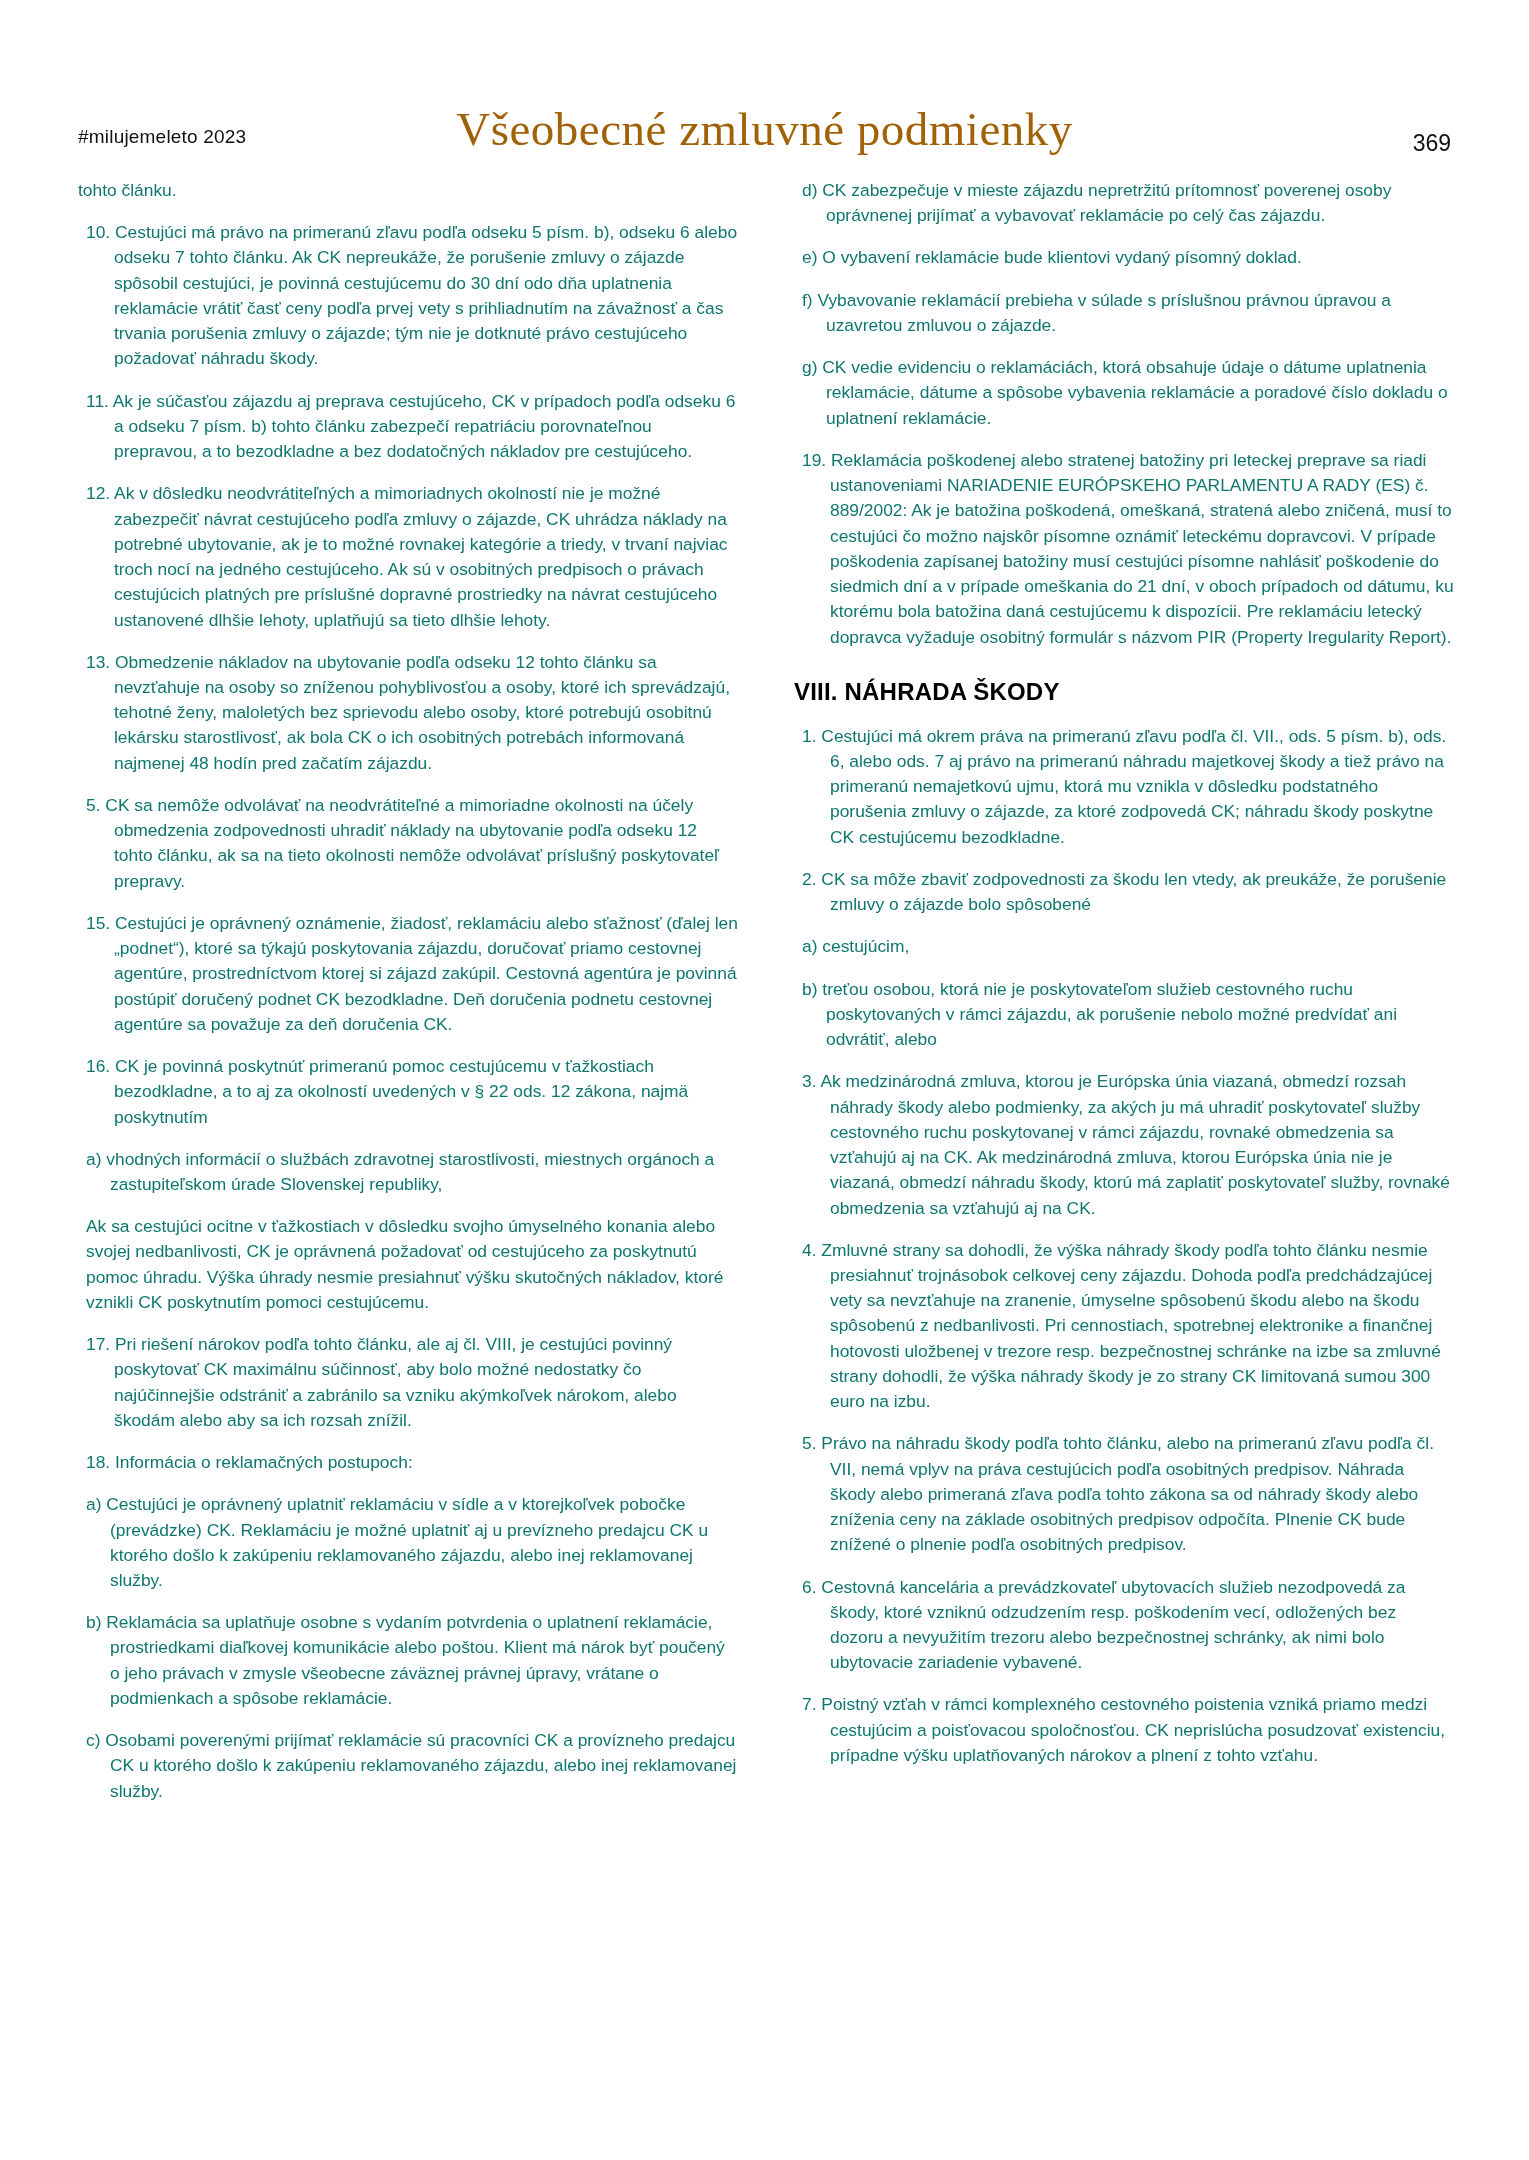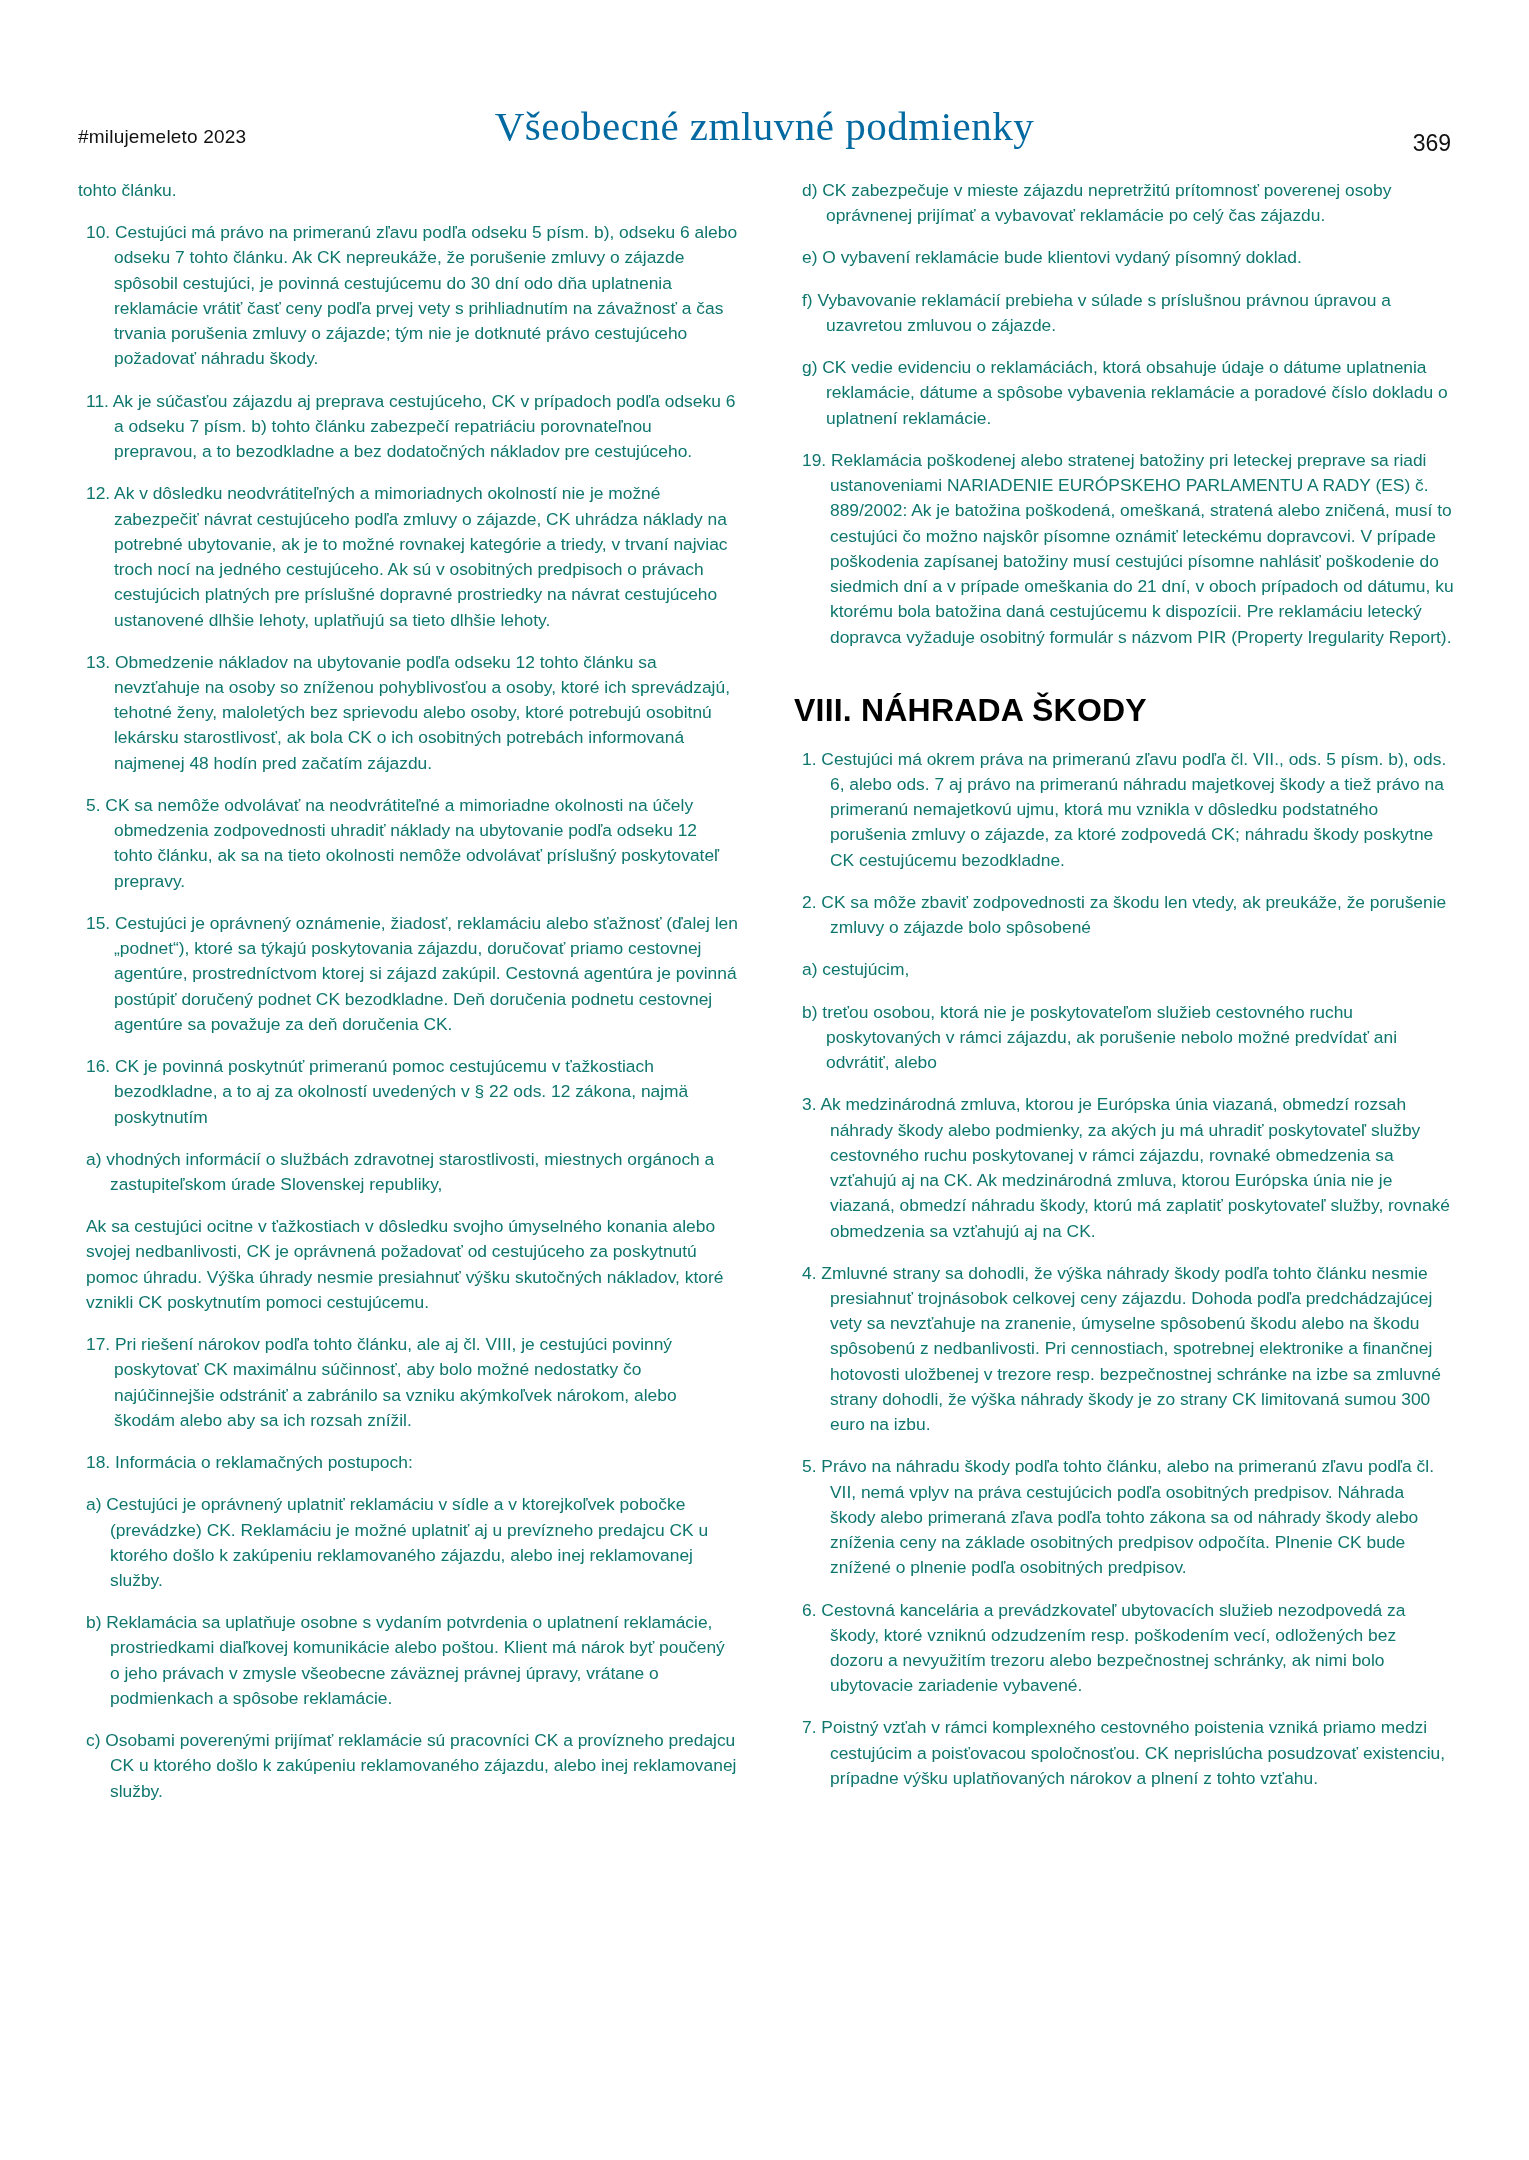--- a/index.html
+++ b/index.html
@@ -37,24 +37,24 @@
     letter-spacing: 0.2px;
     color: #111;
     font-family: "Liberation Sans", sans-serif;
   }
   .header-title {
     position: absolute;
     left: 50%;
     top: -6px;
     transform: translateX(-50%);
     font-family: "Liberation Serif", serif;
-    font-size: 41px;
+    font-size: 47px;
     letter-spacing: 0.5px;
     white-space: nowrap;
-    color: #0369a1;
+    color: #a16207;
   }
   .header-page {
     position: absolute;
     right: 0;
     top: 22px;
     font-size: 23px;
     color: #111;
     font-family: "Liberation Sans", sans-serif;
   }
 
@@ -95,22 +95,22 @@
     text-indent: -24px;
     margin-left: 8px;
   }
   p.cont {
     margin-left: 8px;
   }
 
   h2.section {
     font-family: "Liberation Sans", sans-serif;
     font-weight: bold;
-    font-size: 32px;
-    margin: 42px 0 18px 0;
+    font-size: 24px;
+    margin: 28px 0 18px 0;
     letter-spacing: 0.2px;
     color: #000;
   }
 </style>
 </head>
 <body>
 
 <div class="page">
 
   <div class="header">

